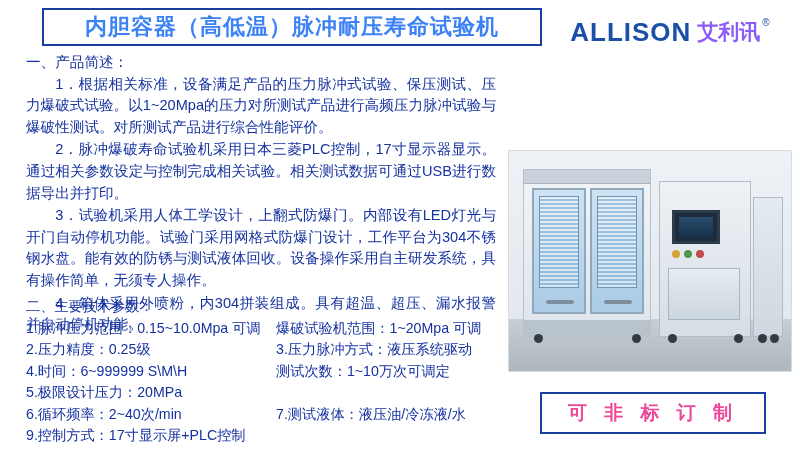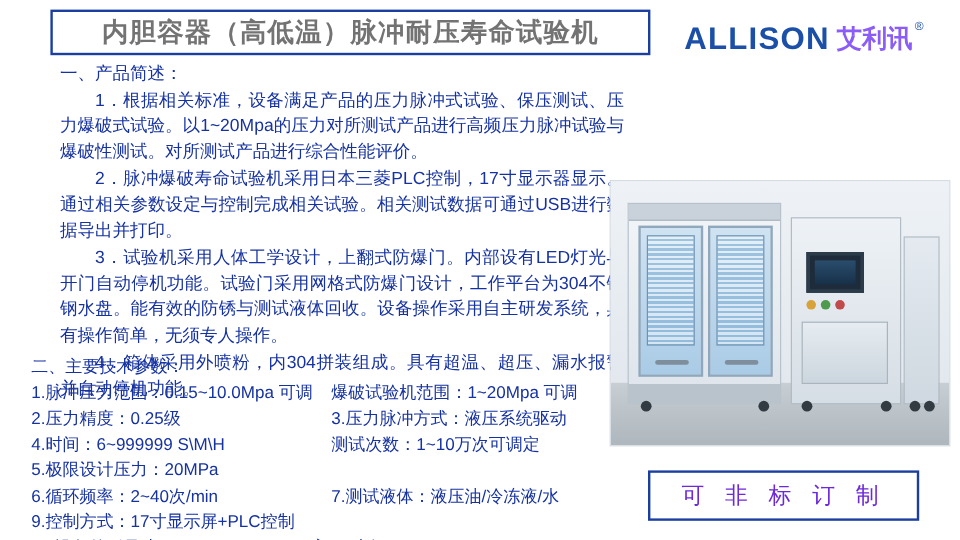--- a/index.html
+++ b/index.html
@@ -29,21 +29,21 @@
     height: 38px;
     border: 2px solid #1a3fa0;
     box-sizing: border-box;
     display: flex;
     align-items: center;
     justify-content: center;
   }
   .title-text {
     font-size: 22px;
     font-weight: bold;
-    color: #737373;
+    color: #3b82f6;
     letter-spacing: 1px;
     white-space: nowrap;
   }
   
   .brand {
     position: absolute;
     right: 10px;
     top: 14px;
     width: 240px;
     height: 36px;
@@ -75,21 +75,20 @@
   }
   
   .body-text {
     position: absolute;
     left: 26px;
     top: 52px;
     width: 470px;
     color: #1632a0;
     font-size: 14.6px;
     line-height: 1.48;
-    margin-left: 24px;
   }
   .para {
     margin: 0 0 1px 0;
     text-align: justify;
   }
   .section-head {
     margin: 0;
     font-weight: normal;
   }
   .indent2 {
@@ -290,22 +289,22 @@
     width: 226px;
     height: 42px;
     border: 2px solid #1a3fa0;
     box-sizing: border-box;
     display: flex;
     align-items: center;
     justify-content: center;
   }
   .tagline-text {
     font-size: 19px;
-    font-weight: normal;
-    color: #6d28d9;
+    font-weight: bold;
+    color: #ec4899;
     letter-spacing: 6px;
   }
 </style>
 </head>
 <body>
 
 <div class="page">
 
   <div class="title-box">
     <div class="title-text">内胆容器（高低温）脉冲耐压寿命试验机</div>

